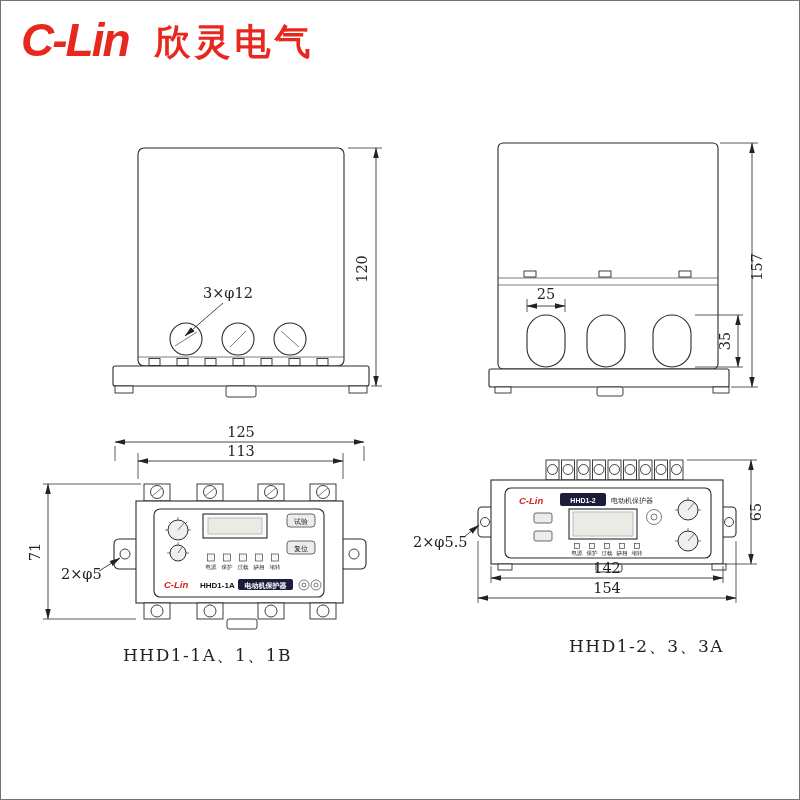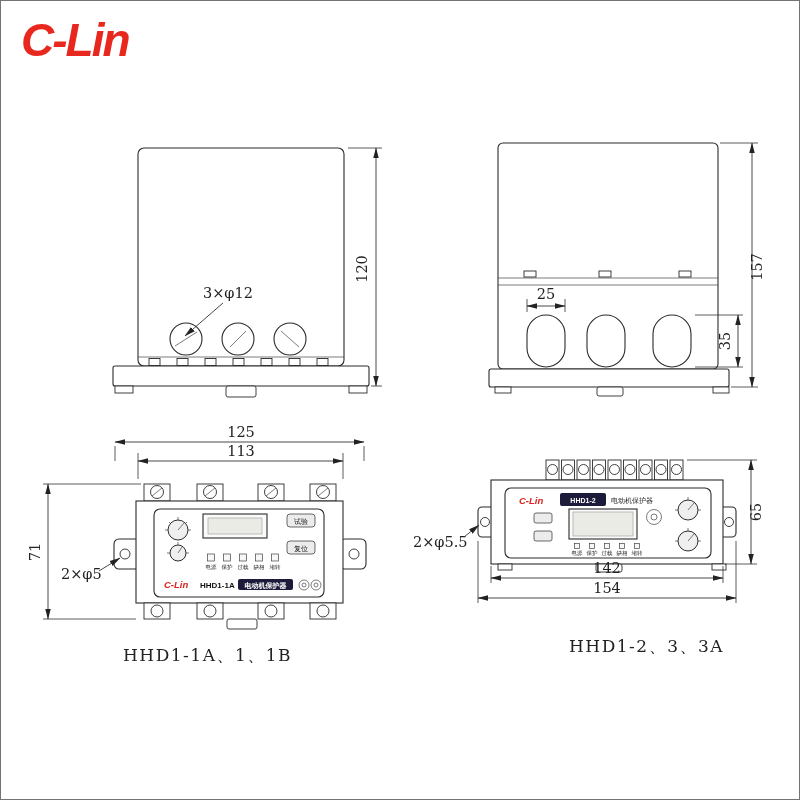--- a/index.html
+++ b/index.html
@@ -37,20 +37,21 @@
   .disp-in{fill:#e9ebe4;stroke:#9a9a9a;stroke-width:0.6;}
   .btn{fill:#ececec;stroke:#444;stroke-width:0.8;}
 </style>
 </head>
 <body>
 
 <div class="frame">
 
   <div class="logo">
     <span class="logo-en">C-Lin</span>
+    <span class="logo-cn">欣灵电气</span>
   </div>
 
   <svg width="798" height="798" viewBox="0 0 798 798">
     <defs>
       <marker id="arr" viewBox="0 0 10 6" refX="9.5" refY="3" markerWidth="11" markerHeight="7" orient="auto-start-reverse" markerUnits="userSpaceOnUse">
         <path d="M10,3 L0,0.4 L0,5.6 Z" fill="#222"></path>
       </marker>
     </defs>
 
     <g>

